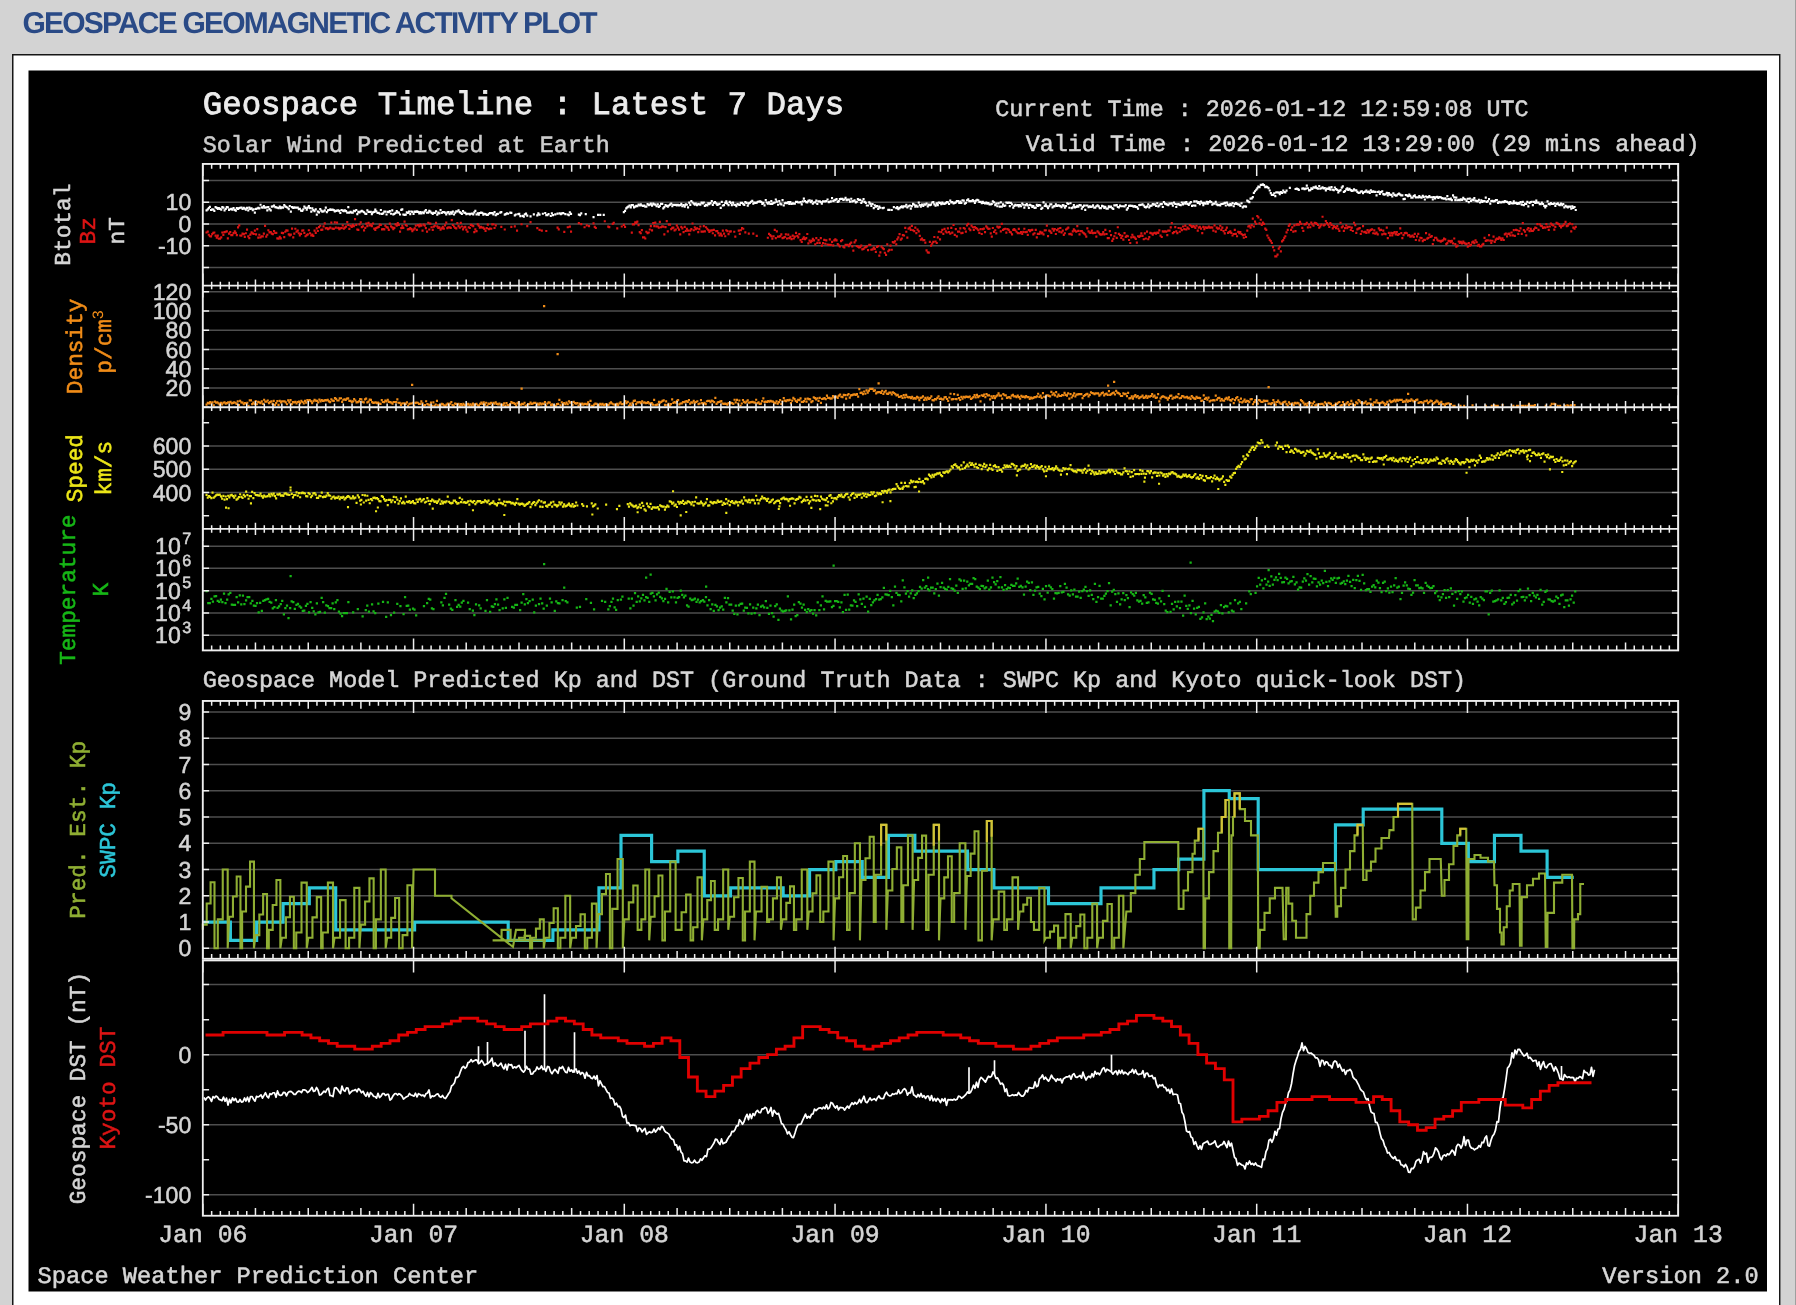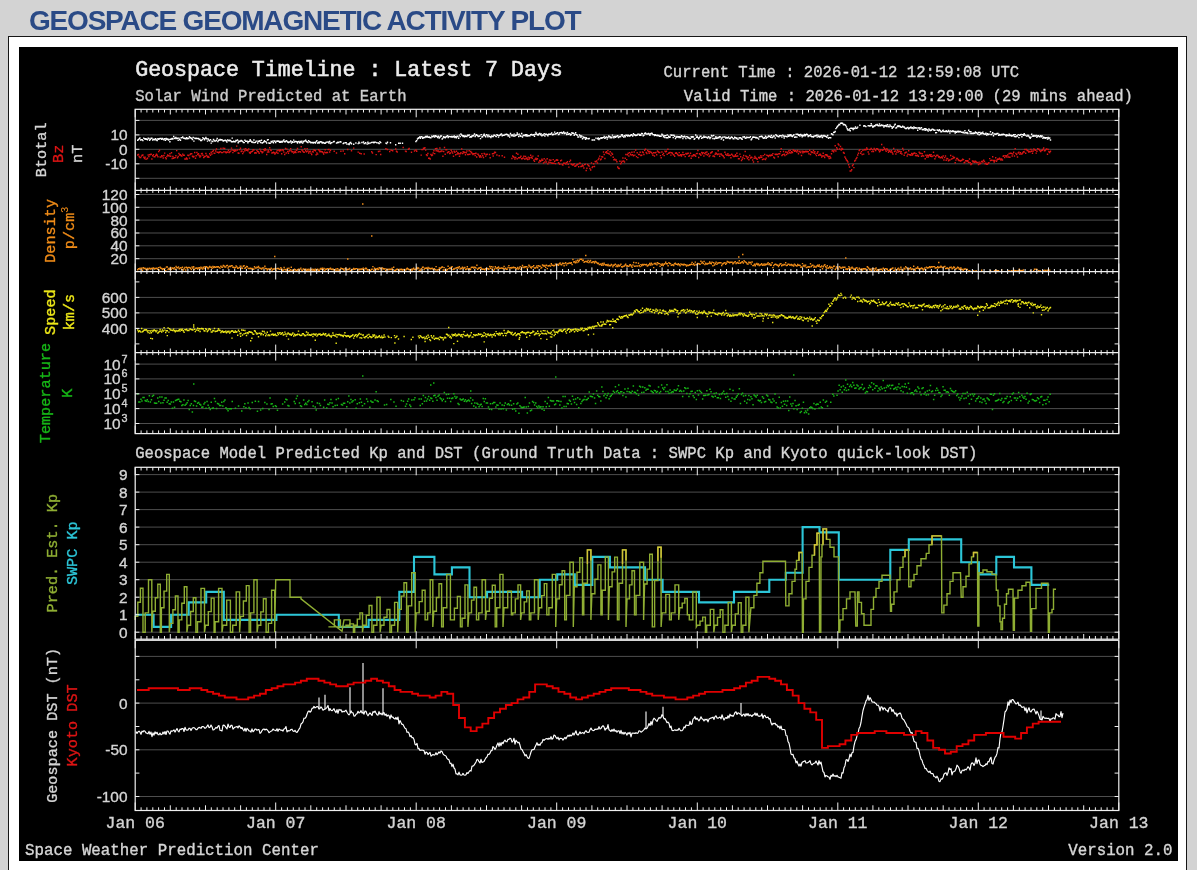--- a/index.html
+++ b/index.html
@@ -1,16 +1,16 @@
 <!DOCTYPE html>
 <html><head>
 <meta charset="utf-8">
 <style>
 html,body{margin:0;padding:0;width:1197px;height:870px;background:#d3d3d3;overflow:hidden}
-.hdr{will-change:transform;transform:translateZ(0);position:absolute;left:29px;top:4.5px;font-family:"Liberation Sans",sans-serif;font-weight:bold;font-size:28px;letter-spacing:-1.2px;color:#2a4a86;white-space:nowrap}
+.hdr{will-change:transform;transform:translateZ(0);position:absolute;left:15px;top:4.5px;font-family:"Liberation Sans",sans-serif;font-weight:bold;font-size:20px;letter-spacing:-1.2px;color:#2a4a86;white-space:nowrap}
 .box{position:absolute;left:8px;top:36px;width:1179px;height:840px;background:#ffffff;border:1.5px solid #161616;box-sizing:border-box}
 .blk{position:absolute;left:19px;top:47px;width:1158.5px;height:814px;background:#000}
 svg{position:absolute;left:0;top:0;will-change:transform;transform:translateZ(0)}
 </style>
 </head>
 <body>
 <div class="hdr">GEOSPACE GEOMAGNETIC ACTIVITY PLOT</div>
 <div class="box"></div>
 <div class="blk"></div>
 <svg width="1197" height="870" viewBox="0 0 1197 870">

